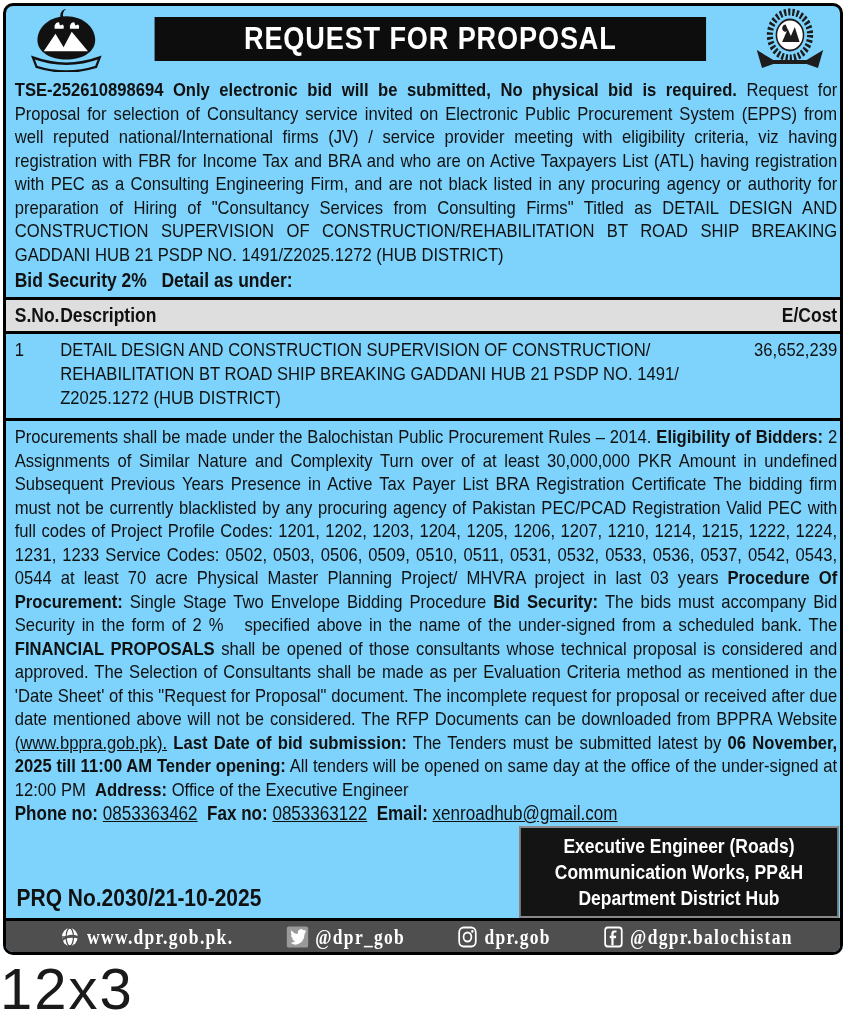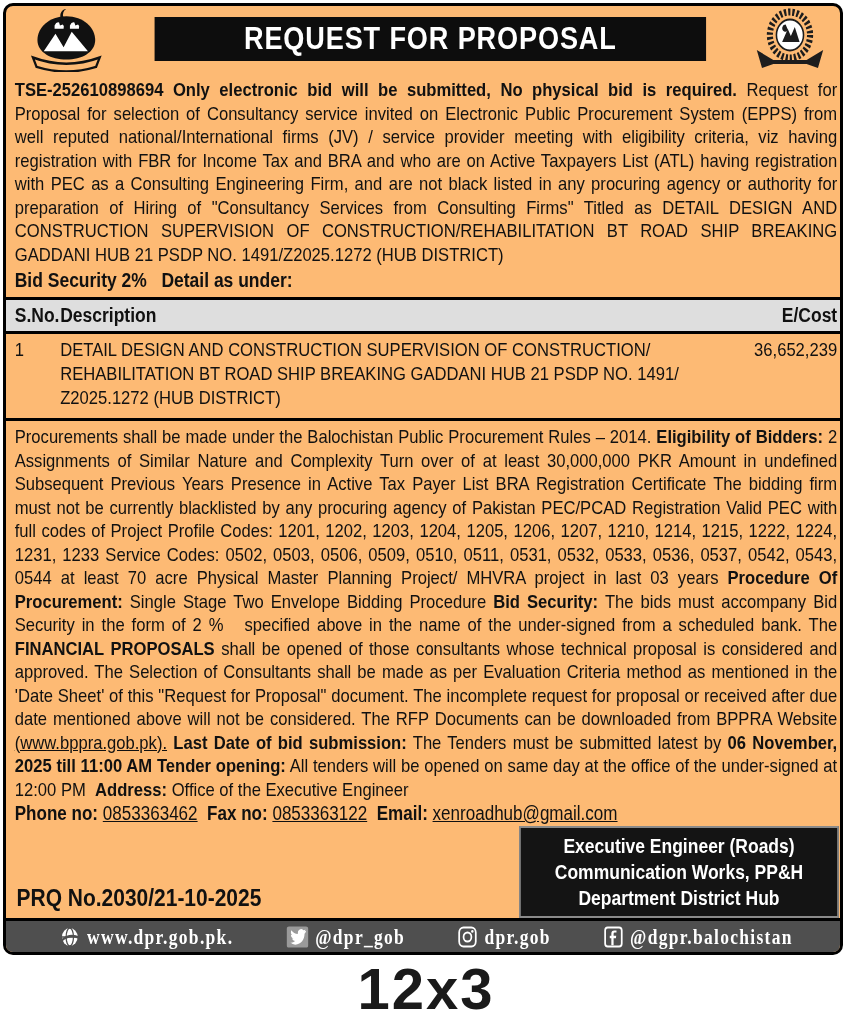--- a/index.html
+++ b/index.html
@@ -2,21 +2,21 @@
 <html><head>
 <meta charset="utf-8">
 <style>
   html,body{margin:0;padding:0;}
   body{
     width:852px;height:1024px;background:#ffffff;overflow:hidden;
     font-family:"Liberation Sans",sans-serif;color:#111;
   }
   .frame{
     margin:3px;border:3px solid #000;border-radius:10px;
-    width:834px;height:946px;overflow:hidden;background:#fdba74;position:relative;
+    width:834px;height:946px;overflow:hidden;background:#7dd3fc;position:relative;
   }
   
   .squeeze{
     width:961px;height:100%;transform:scaleX(0.874);transform-origin:0 0;
     display:flex;flex-direction:column;
   }
   .header-row{display:flex;align-items:center;padding:3px 10px 0 10px;height:66px;flex:none;}
   .logo-left{width:126px;flex:none;}
   .logo-right{width:116px;flex:none;display:flex;justify-content:flex-end;}
   .banner{
@@ -51,21 +51,21 @@
   }
   .footer{
     flex:none;height:33px;background:#4f4f4f;border-top:3px solid #000;
     display:flex;align-items:center;justify-content:space-evenly;
     color:#fff;font-family:"Liberation Serif",serif;font-weight:bold;
     font-size:20px;letter-spacing:1.5px;
   }
   .f-item{display:flex;align-items:center;gap:8px;}
   .f-item svg{display:block;}
   .size-label{
-    text-align:center;font-weight:bold;font-size:58px;line-height:62px;
+    text-align:left;font-weight:normal;font-size:58px;line-height:62px;
     letter-spacing:2px;margin-top:0px;color:#1a1a1a;
   }
 </style>
 </head>
 <body>
 
 <div class="frame">
   <div class="squeeze">
 
     <div class="header-row">

